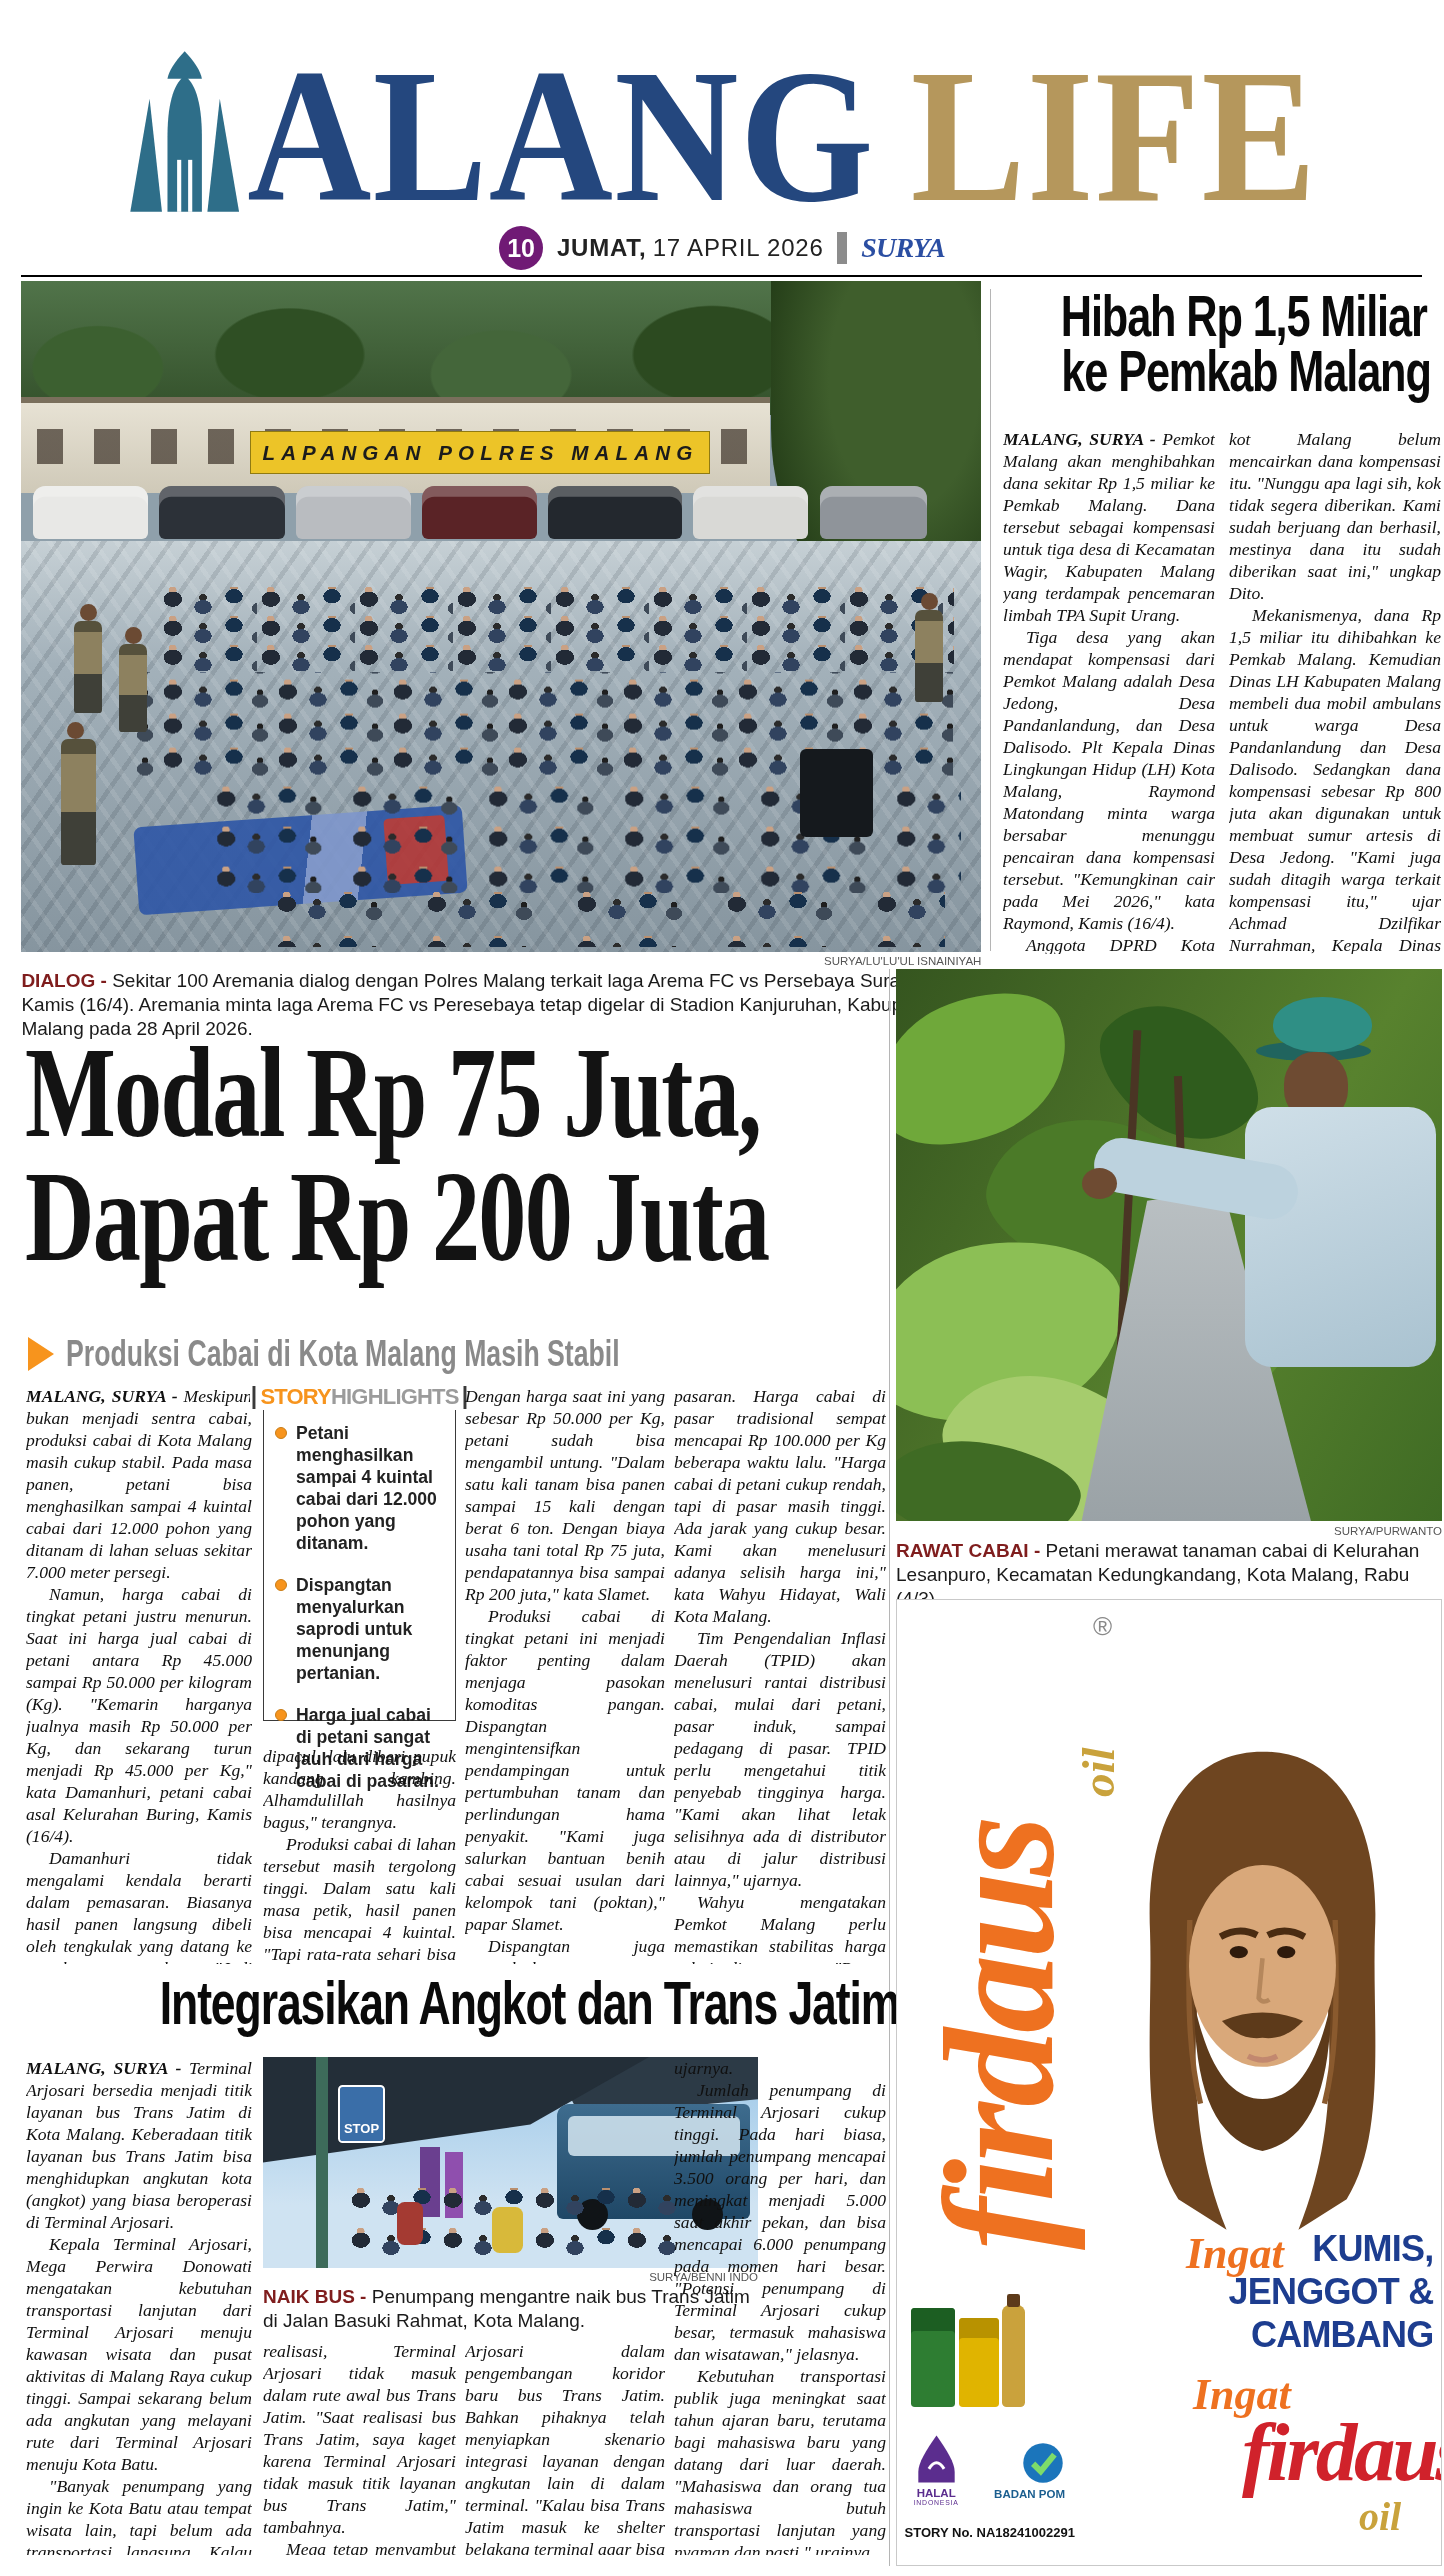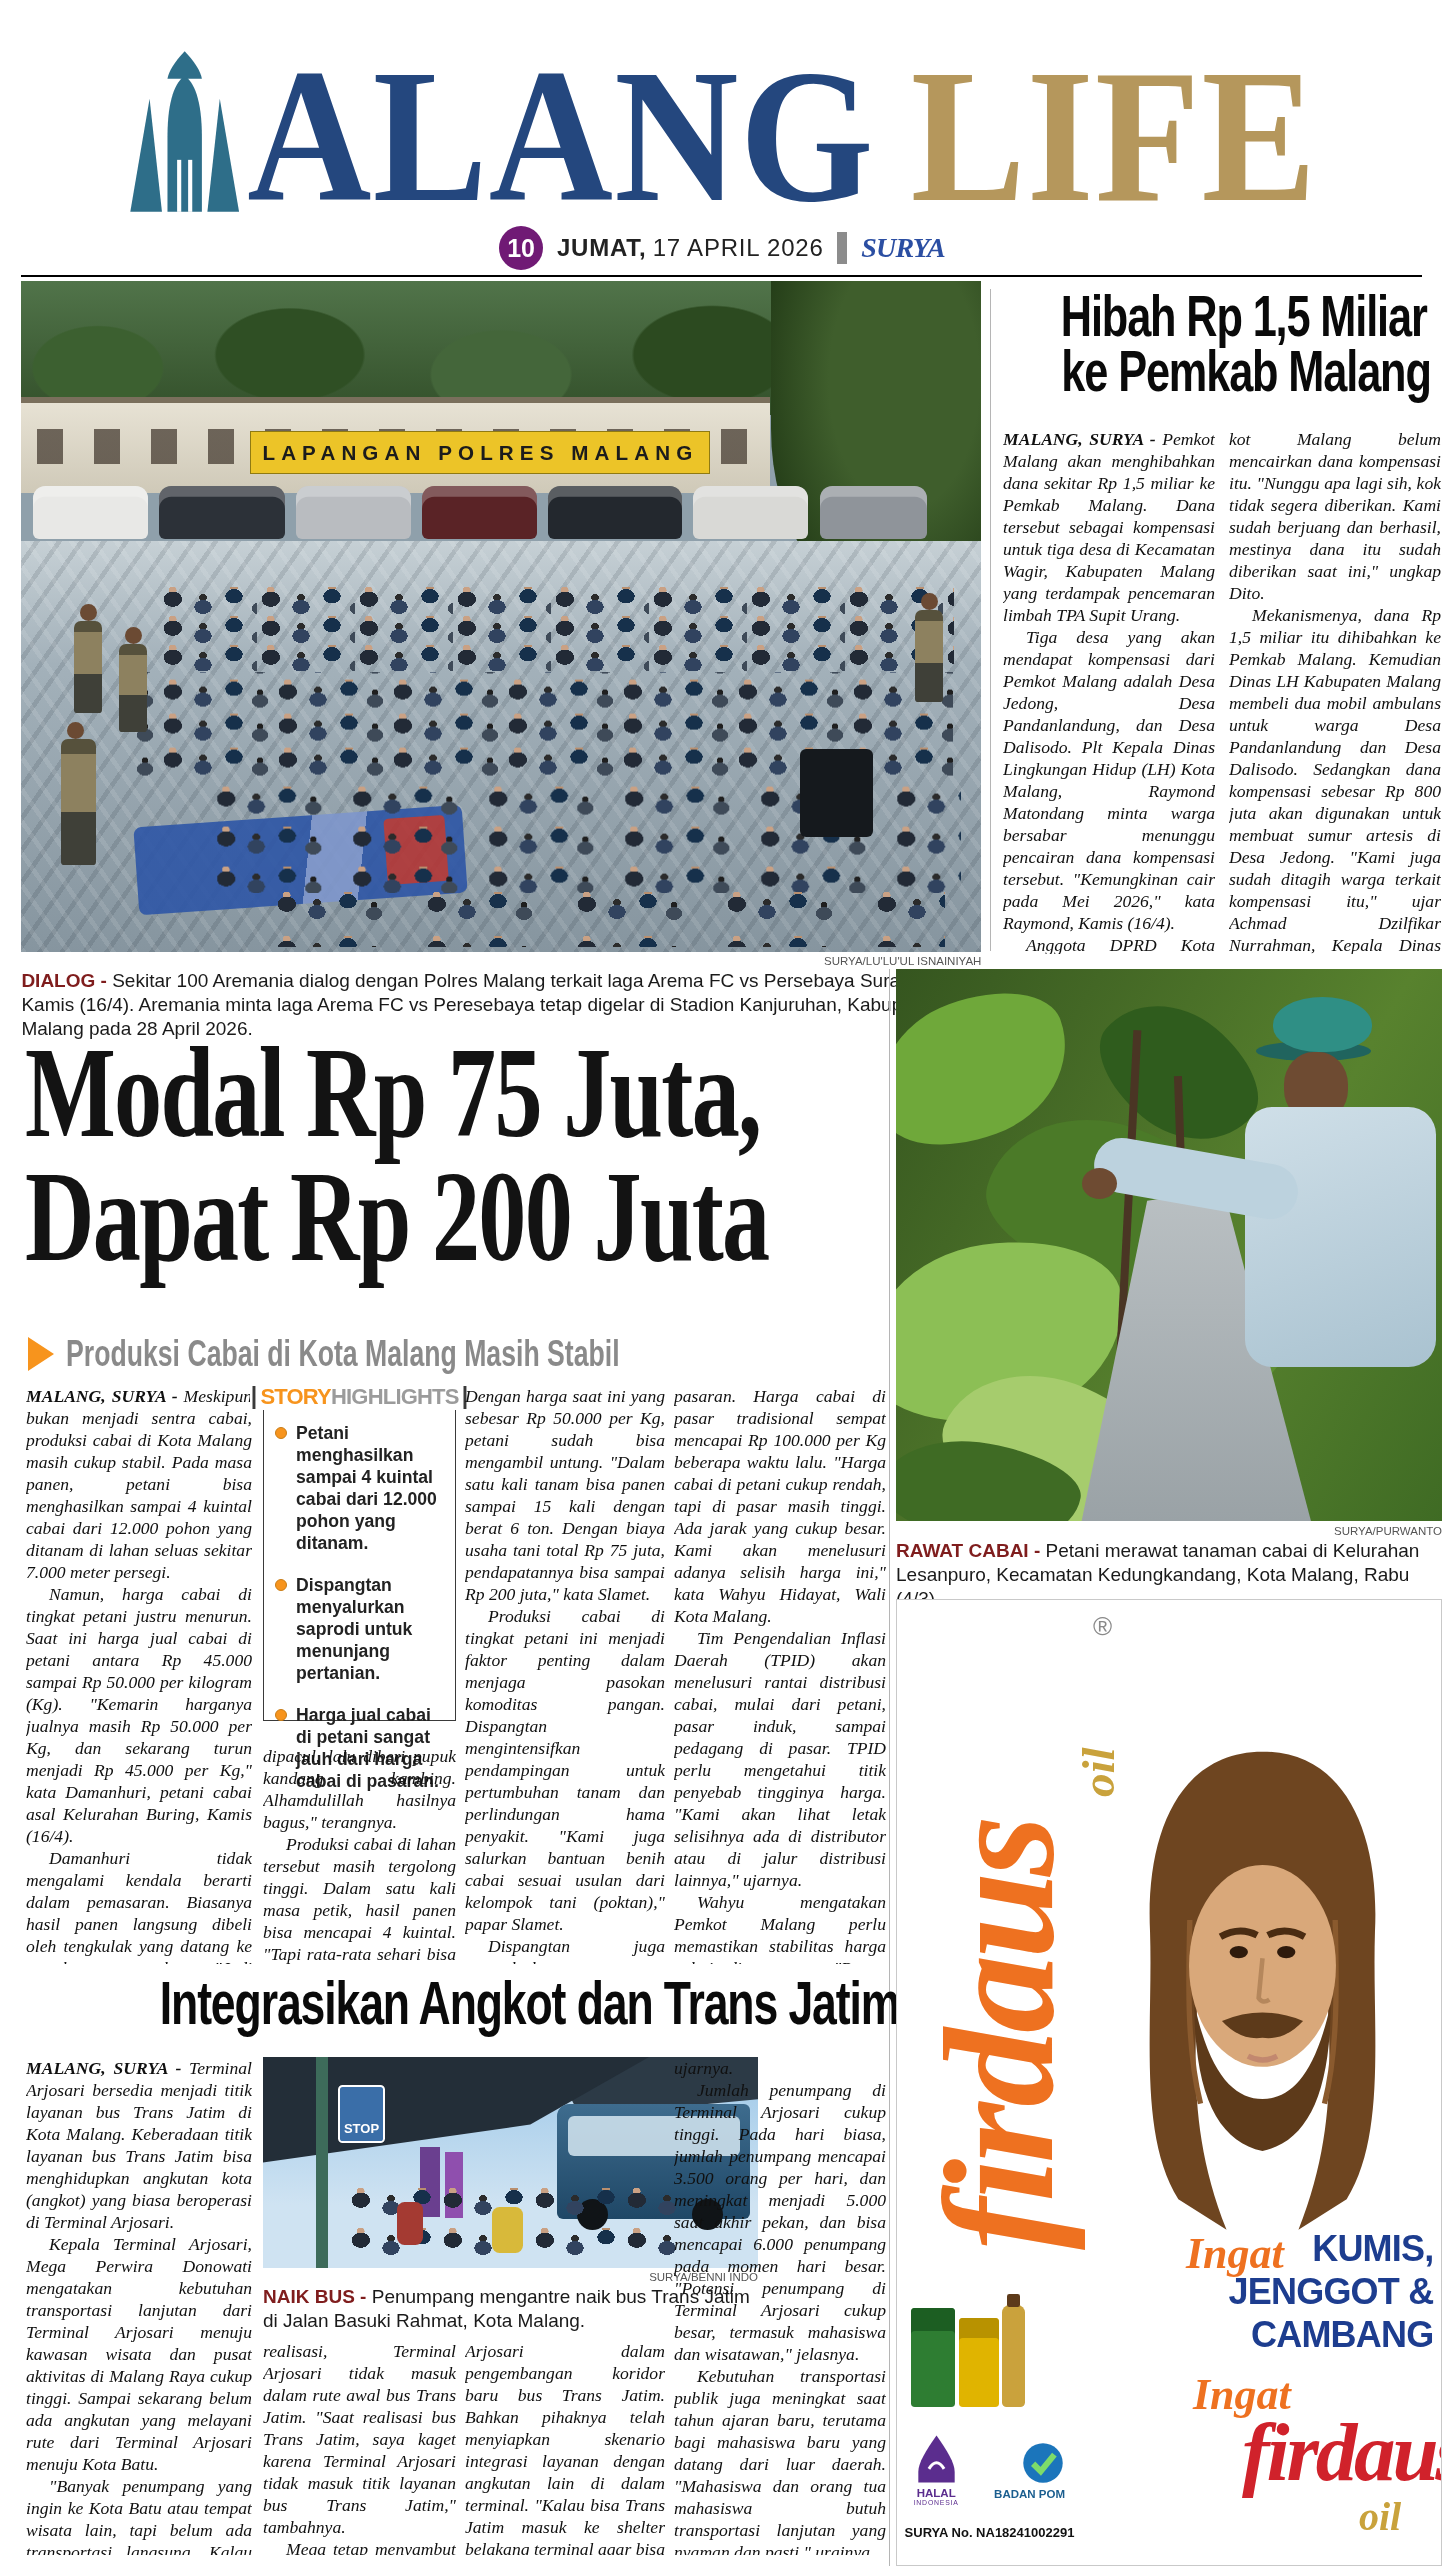--- a/index.html
+++ b/index.html
@@ -70,21 +70,21 @@
                 radial-gradient(130px 80px at 72% 55%,#2c4a20 60%,transparent 62%),
                 radial-gradient(115px 76px at 92% 65%,#3a5c2e 60%,transparent 62%),
                 linear-gradient(180deg,#51744a 0,#33502a 100%);}
   .p1-treer{position:absolute;right:-11.5px;top:0;width:222px;height:329px;border-radius:0 0 0 55%;
      background:radial-gradient(ellipse at 60% 30%,#3f5e2c 40%,#243d18 78%);}
   .p1-building{position:absolute;left:0;top:116px;width:78%;height:90px;border-top:6.1px solid #7a6f5c;
      background:linear-gradient(180deg,#e7e2d4 0,#cfc9b8 100%);}
   .p1-windows{position:absolute;left:15.3px;top:26px;right:23px;height:35px;
      background:repeating-linear-gradient(90deg,rgba(70,60,50,.75) 0 26px,transparent 26px 57px);}
   .p1-sign{position:absolute;left:229px;top:150px;width:458px;height:41px;background:#ecc428;border:1.5px solid #8f7a12;
-     display:flex;align-items:center;justify-content:center;}
+     display:flex;align-items:center;justify-content:center;font-style:italic;}
   .p1-sign span{font-family:"Liberation Sans",sans-serif;font-weight:bold;font-size:20.6px;letter-spacing:6.1px;color:#1c1c1c;white-space:nowrap;}
   .car{position:absolute;top:205px;height:53px;border-radius:12.2px 12.2px 6.1px 6.1px;box-shadow:inset 0 10.7px 0 rgba(255,255,255,.25);}
   .p1-pave{position:absolute;left:0;top:260px;width:100%;height:411px;
      background-image:repeating-linear-gradient(55deg,rgba(255,255,255,.10) 0 4.6px,transparent 4.6px 18.3px),
         repeating-linear-gradient(-55deg,rgba(20,30,40,.12) 0 4.6px,transparent 4.6px 18.3px),
         linear-gradient(180deg,#c6d0d5 0,#a3b1ba 30%,#86959f 100%);}
   .p1-banner{position:absolute;left:115px;top:535px;width:329px;height:88px;border-radius:7.6px;opacity:.9;transform:rotate(-4deg);
      background:linear-gradient(100deg,#2e56a6 0 52%,#7e96cc 52% 68%,#2e56a6 68%);}
   .p1-banner i{position:absolute;right:18.3px;top:9.2px;width:61px;height:66px;background:#b23636;border-radius:4.6px;}
   .crowd{position:absolute;background-size:115px 34px;
@@ -425,17 +425,17 @@
       <div class="h1">HALAL</div>
       <div class="h2">INDONESIA</div>
     </div>
     <div class="ad-pom">
       <svg width="44" height="44" viewBox="0 0 58 58">
         <circle cx="29" cy="29" r="26" fill="#1b75bb"></circle>
         <path d="M16,30 L26,40 L44,18" stroke="#7ddc6a" stroke-width="8" fill="none"></path>
       </svg>
       <div class="h1">BADAN POM</div>
     </div>
-    <div class="ad-bpom">SURYA No. NA18241002291</div>
+    <div class="ad-bpom">STORY No. NA18241002291</div>
   </div>
 
 </div>
 
 
 </body></html>

